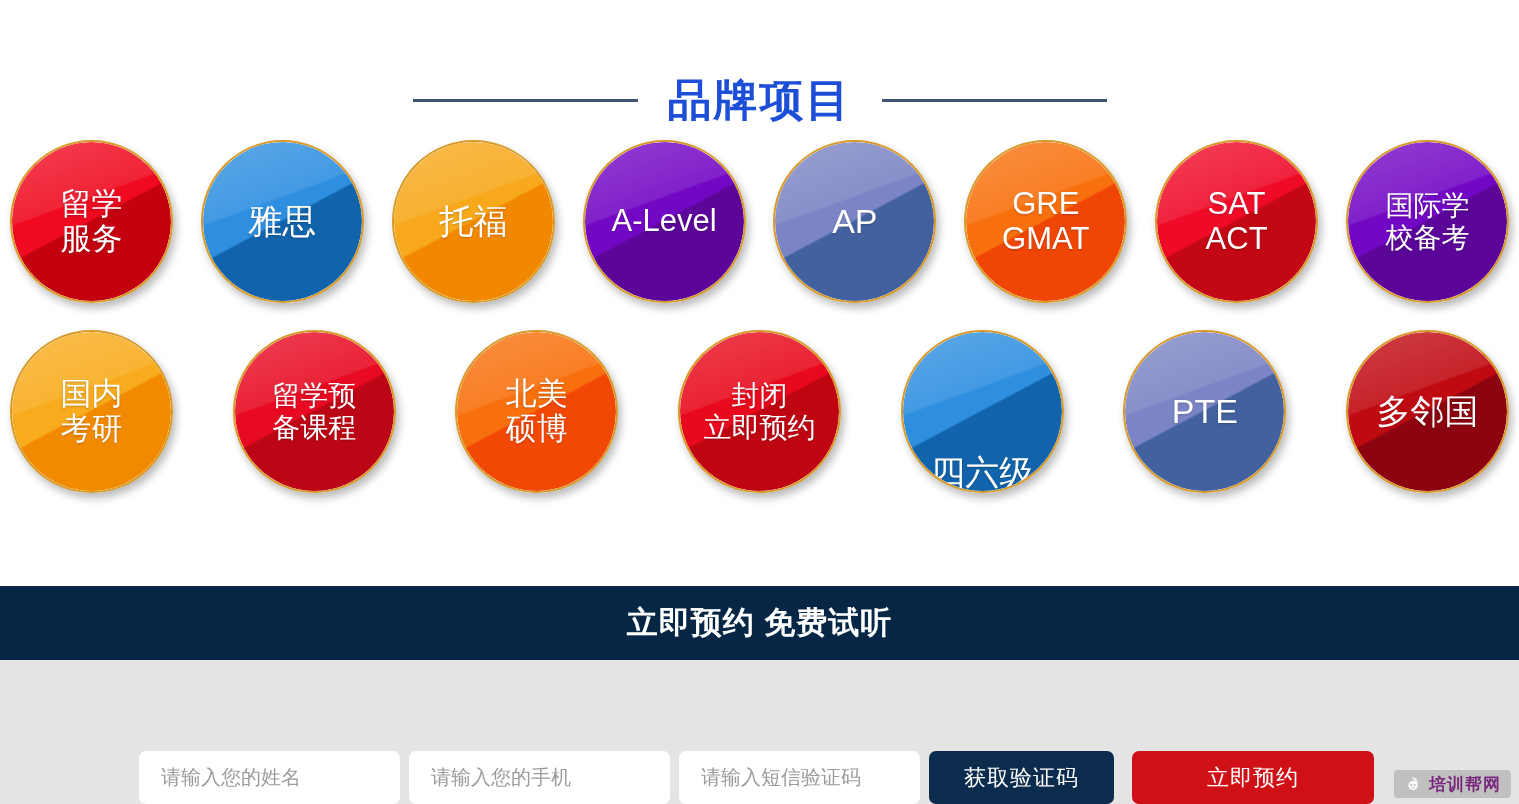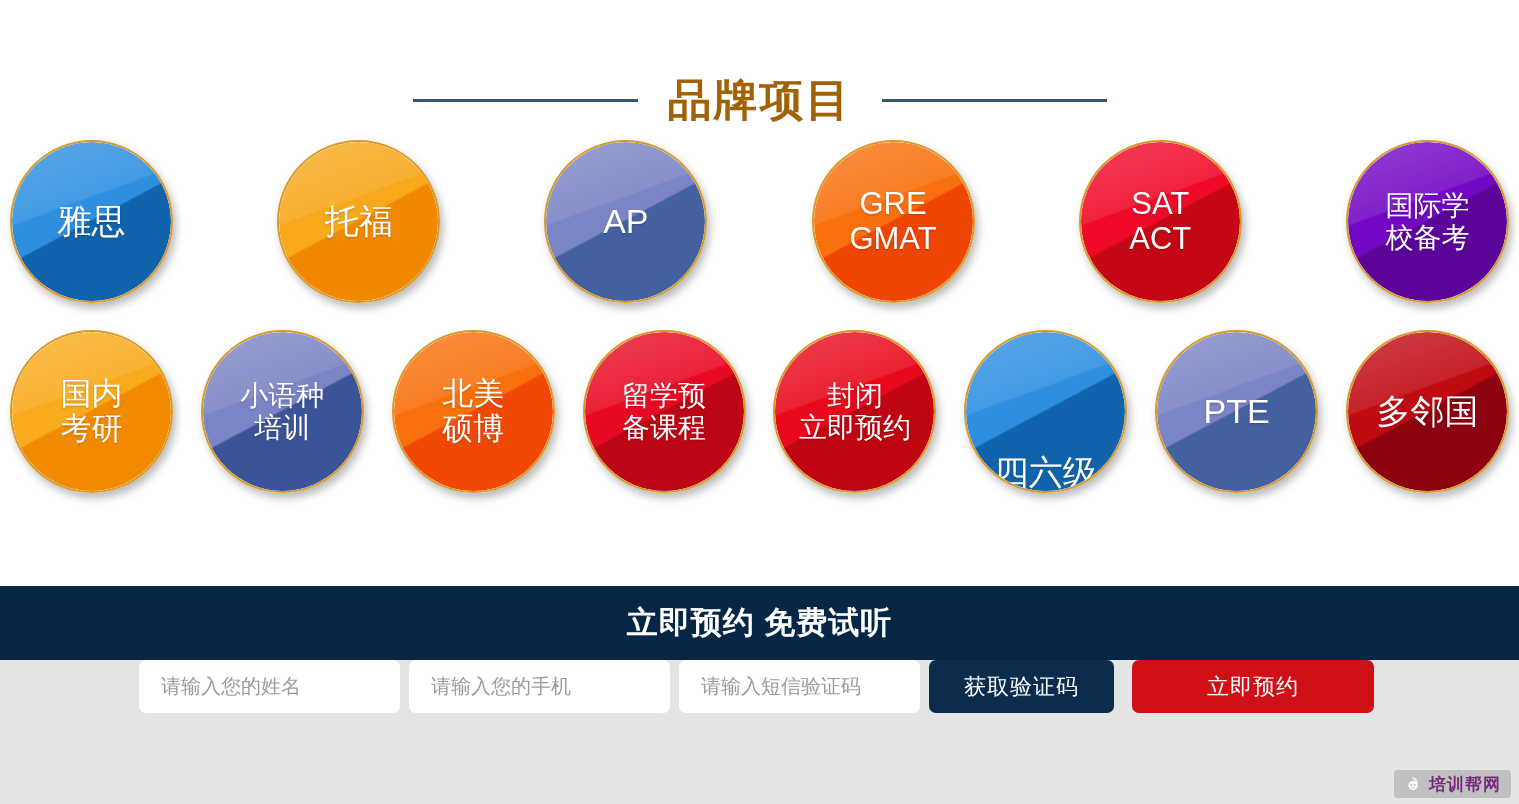--- a/index.html
+++ b/index.html
@@ -106,21 +106,21 @@
 
   
   .form-area{
     position:absolute;
     left:0; top:660px;
     width:1519px; height:144px;
     background:#e4e4e4;
   }
   .form-inner{
     display:flex;
-    align-items:flex-start;
+    align-items:flex-end;
     gap:9px;
     padding-left:139px;
     height:100%;
   }
   .fld{
     height:53px;
     background:#ffffff;
     border:none;
     border-radius:7px;
     font-size:20px;
@@ -169,35 +169,46 @@
     font-weight:bold;
     letter-spacing:1px;
     line-height:1;
   }
 </style>
 </head>
 <body>
 
 <div class="title-row">
   <div class="title-rule" style="background: rgb(61, 85, 112);"></div>
-  <div class="title-text" style="color: #a16207;">品牌项目</div>
+  <div class="title-text" style="color: #1d4ed8;">品牌项目</div>
   <div class="title-rule" style="background: rgb(61, 85, 112);"></div>
 </div>
 
 <div class="grid-wrap">
   <div class="circle-row" id="row1">
       <div class="circle" style="border-color: rgb(215, 154, 40);">
+        <div class="face" style="background: linear-gradient(152deg, rgb(239, 10, 32) 0%, rgb(239, 10, 32) 49%, rgb(196, 2, 15) 50%, rgb(196, 2, 15) 100%);"></div>
+        <div class="sheen"></div>
+        <div class="label lbl-lg">留学
+服务</div>
+      </div>
+      <div class="circle" style="border-color: rgb(215, 154, 40);">
         <div class="face" style="background: linear-gradient(152deg, rgb(46, 143, 224) 0%, rgb(46, 143, 224) 49%, rgb(17, 100, 171) 50%, rgb(17, 100, 171) 100%);"></div>
         <div class="sheen"></div>
         <div class="label lbl-xl">雅思</div>
       </div>
       <div class="circle" style="border-color: rgb(215, 154, 40);">
         <div class="face" style="background: linear-gradient(152deg, rgb(247, 168, 27) 0%, rgb(247, 168, 27) 49%, rgb(242, 135, 0) 50%, rgb(242, 135, 0) 100%);"></div>
         <div class="sheen"></div>
         <div class="label lbl-xl">托福</div>
+      </div>
+      <div class="circle" style="border-color: rgb(215, 154, 40);">
+        <div class="face" style="background: linear-gradient(152deg, rgb(115, 8, 196) 0%, rgb(115, 8, 196) 49%, rgb(92, 6, 153) 50%, rgb(92, 6, 153) 100%);"></div>
+        <div class="sheen"></div>
+        <div class="label lbl-lg">A-Level</div>
       </div>
       <div class="circle" style="border-color: rgb(215, 154, 40);">
         <div class="face" style="background: linear-gradient(152deg, rgb(123, 132, 196) 0%, rgb(123, 132, 196) 49%, rgb(67, 97, 159) 50%, rgb(67, 97, 159) 100%);"></div>
         <div class="sheen"></div>
         <div class="label lbl-xl">AP</div>
       </div>
       <div class="circle" style="border-color: rgb(215, 154, 40);">
         <div class="face" style="background: linear-gradient(152deg, rgb(248, 112, 13) 0%, rgb(248, 112, 13) 49%, rgb(239, 70, 6) 50%, rgb(239, 70, 6) 100%);"></div>
         <div class="sheen"></div>
         <div class="label lbl-lg">GRE
@@ -217,36 +228,30 @@
       </div>
     </div>
   <div class="circle-row" id="row2">
       <div class="circle" style="border-color: rgb(215, 154, 40);">
         <div class="face" style="background: linear-gradient(152deg, rgb(248, 171, 28) 0%, rgb(248, 171, 28) 49%, rgb(242, 138, 0) 50%, rgb(242, 138, 0) 100%);"></div>
         <div class="sheen"></div>
         <div class="label lbl-lg">国内
 考研</div>
       </div>
       <div class="circle" style="border-color: rgb(215, 154, 40);">
-        <div class="face" style="background: linear-gradient(152deg, rgb(123, 132, 196) 0%, rgb(123, 132, 196) 49%, rgb(59, 84, 153) 50%, rgb(59, 84, 153) 100%);"></div>
-        <div class="sheen"></div>
-        <div class="label lbl-md">小语种
-培训</div>
+        <div class="face" style="background: linear-gradient(152deg, rgb(232, 10, 34) 0%, rgb(232, 10, 34) 49%, rgb(188, 6, 21) 50%, rgb(188, 6, 21) 100%);"></div>
+        <div class="sheen"></div>
+        <div class="label lbl-md">留学预
+备课程</div>
       </div>
       <div class="circle" style="border-color: rgb(215, 154, 40);">
         <div class="face" style="background: linear-gradient(152deg, rgb(248, 112, 13) 0%, rgb(248, 112, 13) 49%, rgb(242, 72, 6) 50%, rgb(242, 72, 6) 100%);"></div>
         <div class="sheen"></div>
         <div class="label lbl-lg">北美
 硕博</div>
-      </div>
-      <div class="circle" style="border-color: rgb(215, 154, 40);">
-        <div class="face" style="background: linear-gradient(152deg, rgb(232, 10, 34) 0%, rgb(232, 10, 34) 49%, rgb(188, 6, 21) 50%, rgb(188, 6, 21) 100%);"></div>
-        <div class="sheen"></div>
-        <div class="label lbl-md">留学预
-备课程</div>
       </div>
       <div class="circle" style="border-color: rgb(215, 154, 40);">
         <div class="face" style="background: linear-gradient(152deg, rgb(232, 10, 28) 0%, rgb(232, 10, 28) 49%, rgb(192, 5, 18) 50%, rgb(192, 5, 18) 100%);"></div>
         <div class="sheen"></div>
         <div class="label lbl-md">封闭
 立即预约</div>
       </div>
       <div class="circle" style="border-color: rgb(215, 154, 40); align-items: flex-end;">
         <div class="face" style="background: linear-gradient(152deg, rgb(46, 143, 224) 0%, rgb(46, 143, 224) 49%, rgb(17, 100, 171) 50%, rgb(17, 100, 171) 100%);"></div>
         <div class="sheen"></div>

